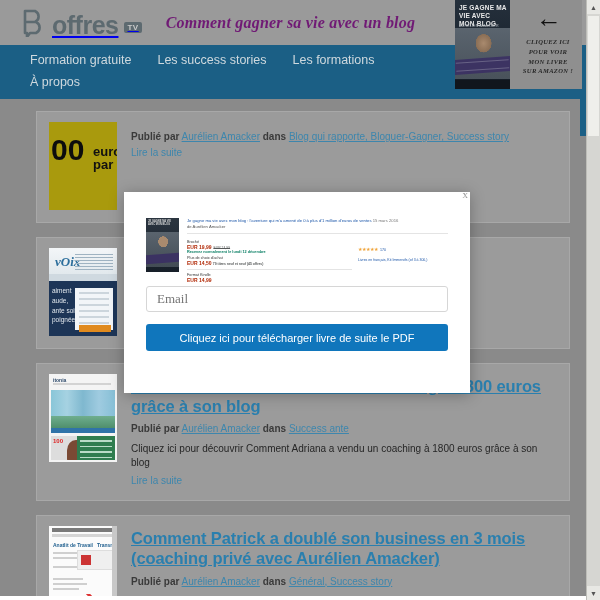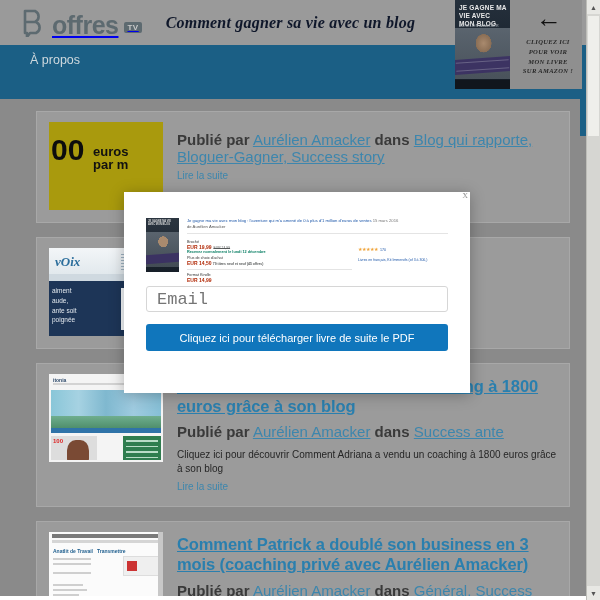--- a/index.html
+++ b/index.html
@@ -39,21 +39,21 @@
   .logo-tv {
     font-size: 8px; background: #5d6a70; color: #c9c9c9;
     padding: 1px 3px; border-radius: 2px;
     position: relative; top: -4px; margin-left: 2px;
     font-weight: 700; letter-spacing: 0.5px;
   }
   .tagline {
     margin-left: 24px;
     font-family: "Liberation Serif", serif;
     font-style: italic; font-weight: 700;
-    font-size: 16px; color: #0f172a;
+    font-size: 16px; color: #701a75;
     letter-spacing: 0.2px;
   }
 
   
   .site-nav {
     background: #1b5f85;
     padding: 8px 0 9px 30px;
     min-height: 54px;
   }
   .nav-row { display: flex; gap: 26px; }
@@ -126,33 +126,33 @@
   }
   .post {
     background: #9b9b9b;
     border: 1px solid #a8a8a8;
     padding: 10px 12px 12px 12px;
     margin-bottom: 14px;
     display: flex; gap: 14px;
     min-height: 96px;
   }
   .thumb {
-    width: 114px; flex: none;
+    width: 68px; flex: none;
     height: 88px; overflow: hidden;
     position: relative;
     background: #bdbdbd;
   }
   .post-body { flex: 1; min-width: 0; padding-top: 2px; }
   .post-title {
     color: #2a7fae; font-size: 16.5px; font-weight: 600;
     line-height: 1.22; letter-spacing: -0.1px;
   }
   .post-meta {
     margin-top: 7px;
-    font-size: 15px; color: #3a3a3a;
+    font-size: 10px; color: #3a3a3a;
   }
   .post-meta b { font-weight: 700; }
   .meta-link { color: #3d86ad; }
   .post-excerpt {
     margin-top: 8px; font-size: 10px; color: #262626;
     line-height: 1.4;
   }
   .read-more {
     display: inline-block; margin-top: 4px;
     font-size: 10px; color: #3d86ad; text-decoration: none;
@@ -287,22 +287,22 @@
   .green { color: #067d62; font-weight: 700; font-size: 3.8px; }
   .grey-sm { font-size: 3.4px; color: #565959; }
   .stars { color: #f0a53c; font-size: 5px; letter-spacing: -0.5px; }
   .star-count { font-size: 3.6px; color: #1a55a8; margin-left: 2px; }
   .amz-foot { font-size: 3.5px; color: #1a55a8; margin-top: 3px; line-height: 1.5; }
 
   .email-input {
     display: block; width: 100%; height: 26px;
     margin-top: 10px; padding: 0 10px;
     border: 1px solid #d6d6d6; border-radius: 3px;
-    font-size: 17px; color: #555; background: #fff;
-    font-family: Liberation Mono, monospace;
+    font-size: 13px; color: #555; background: #fff;
+    font-family: Liberation Serif, serif;
   }
   .cta-button {
     display: block; width: 100%; height: 27px;
     margin-top: 12px; border: 0; border-radius: 3px;
     background: #1076bc; color: #fff;
     font-size: 11px; cursor: pointer;
     font-family: "Liberation Sans", sans-serif;
   }
 
   
@@ -361,20 +361,25 @@
       <div class="ad-cta">
         <div>CLIQUEZ ICI</div>
         <div>POUR VOIR</div>
         <div>MON LIVRE</div>
         <div>SUR AMAZON !</div>
       </div>
     </div>
   </div>
 
   <nav class="site-nav">
+    <div class="nav-row">
+      <a class="nav-link" href="#">Formation gratuite</a>
+      <a class="nav-link" href="#">Les success stories</a>
+      <a class="nav-link" href="#">Les formations</a>
+    </div>
     <div class="nav-row">
       <a class="nav-link" href="#">À propos</a>
     </div>
   </nav>
 
   <div class="content">
 
     <article class="post">
       <div class="thumb t1">
         <span class="big">00</span>

